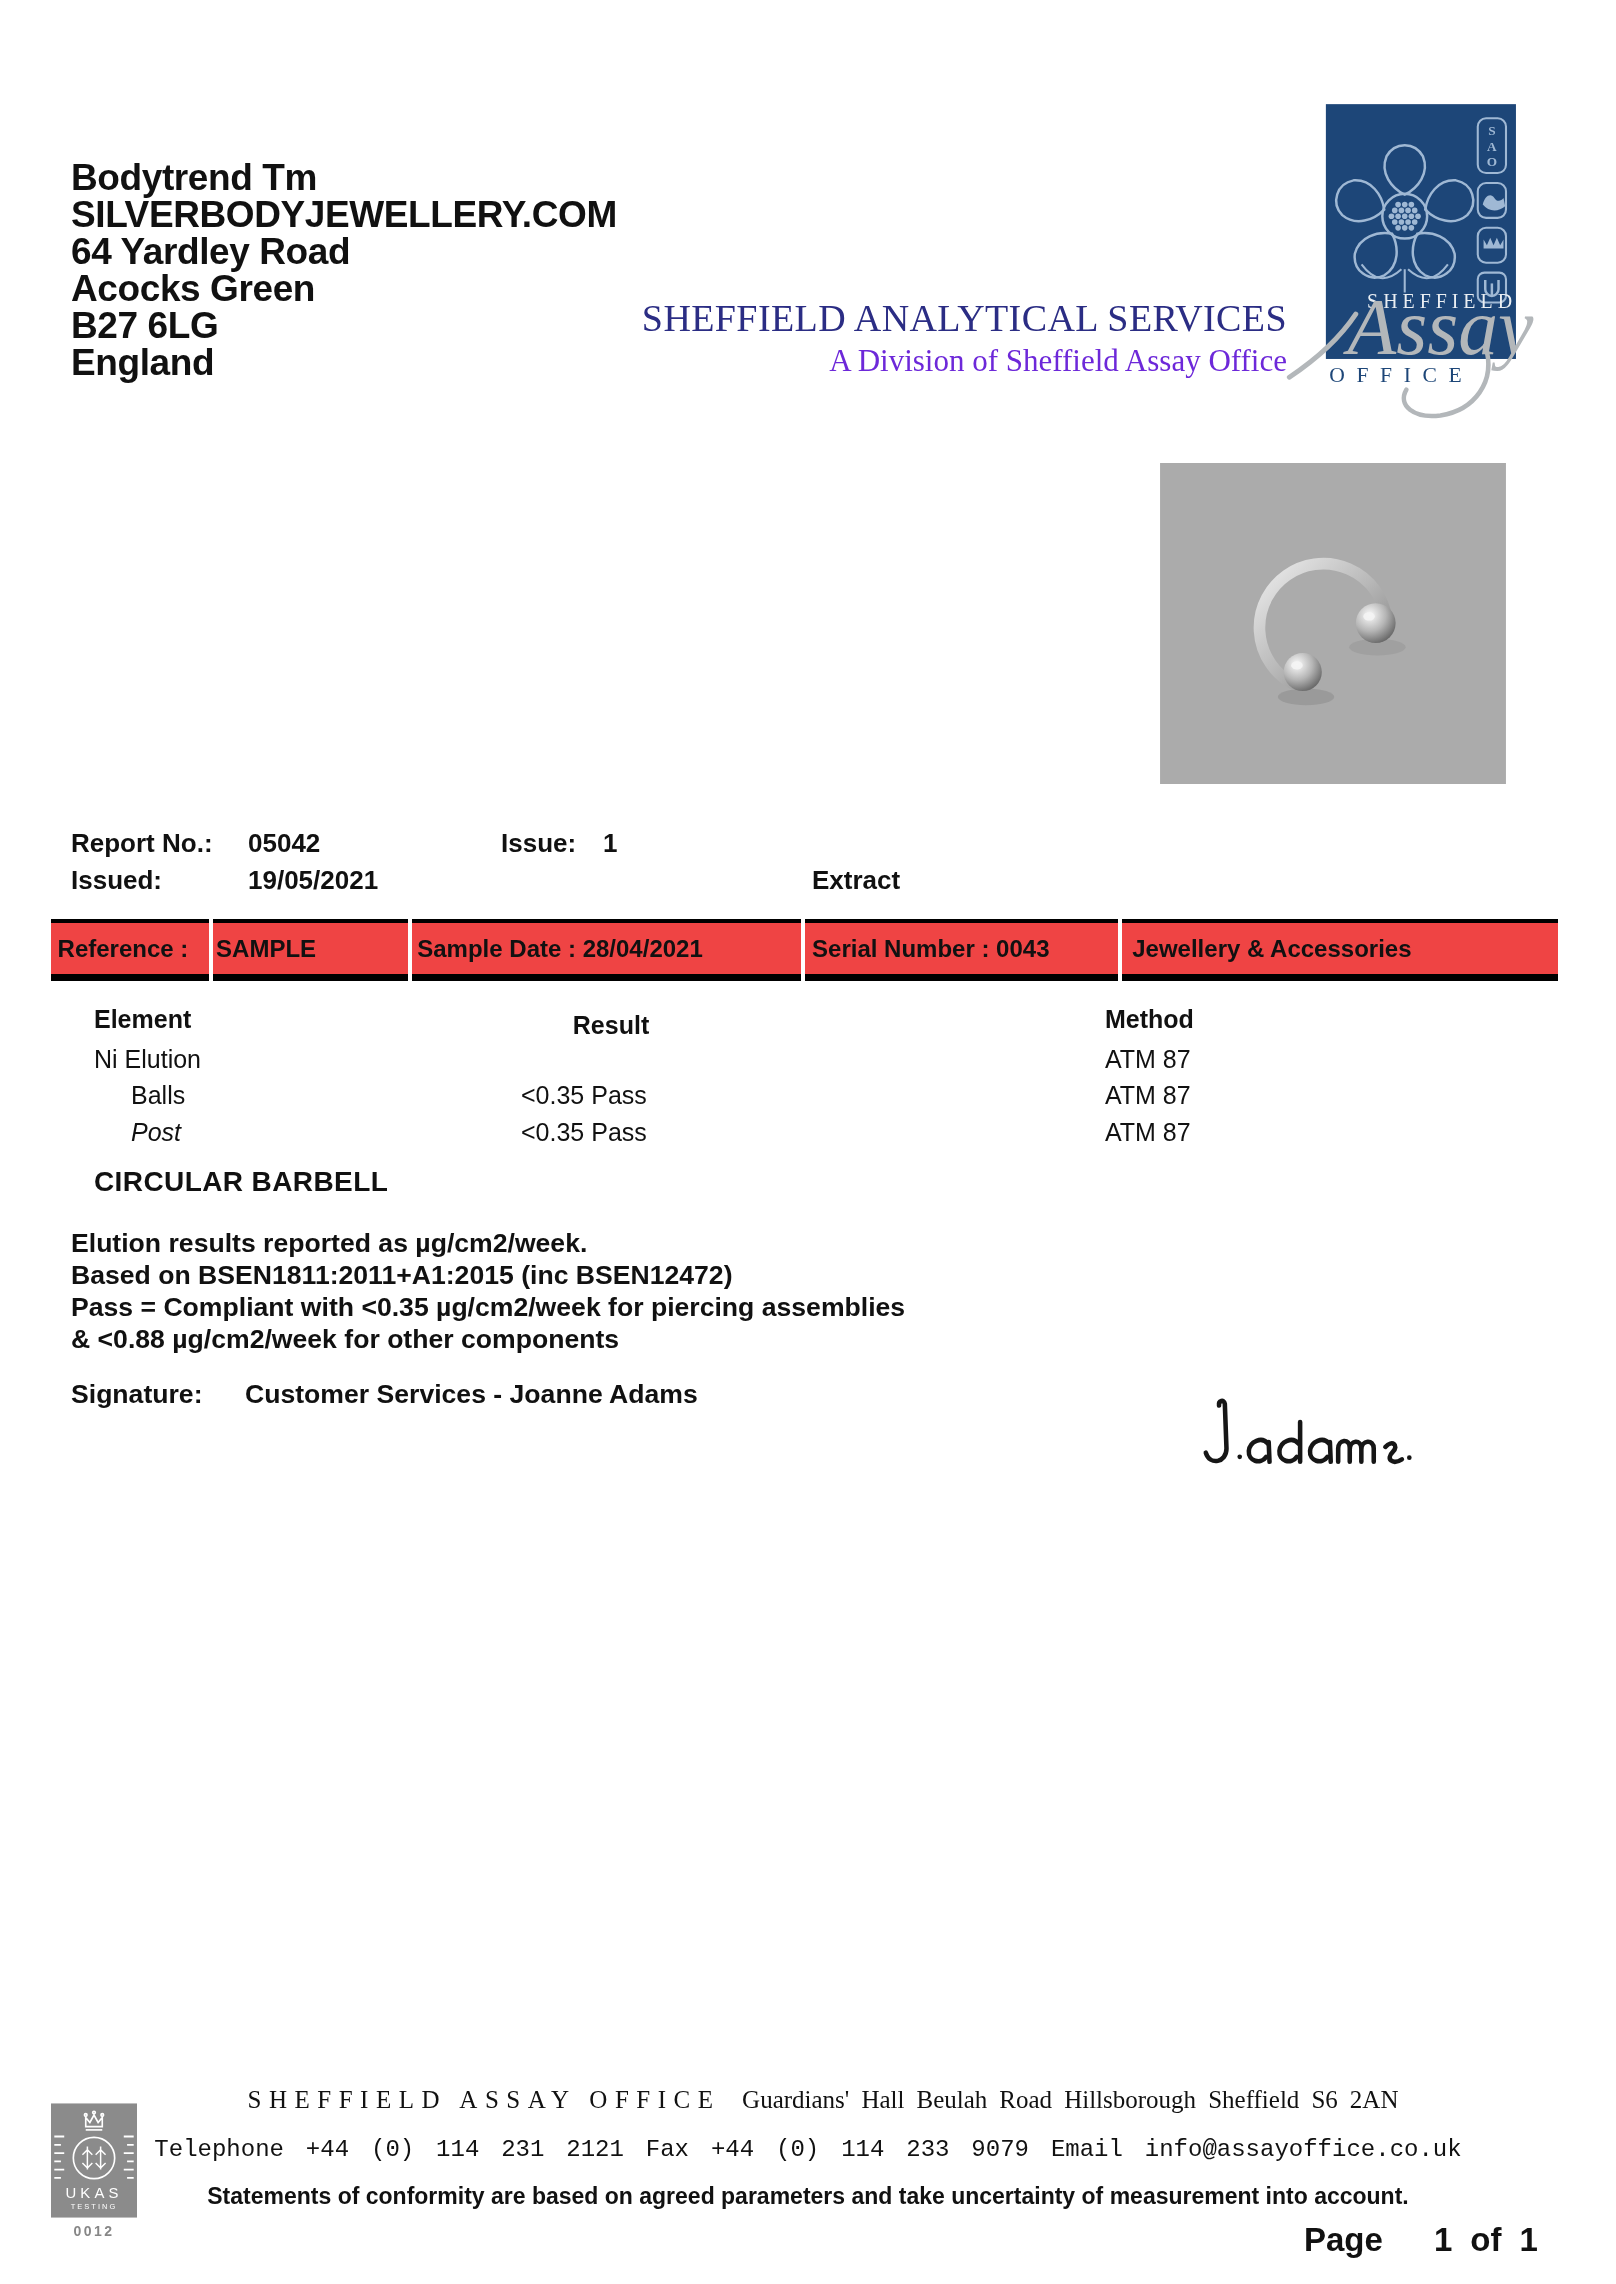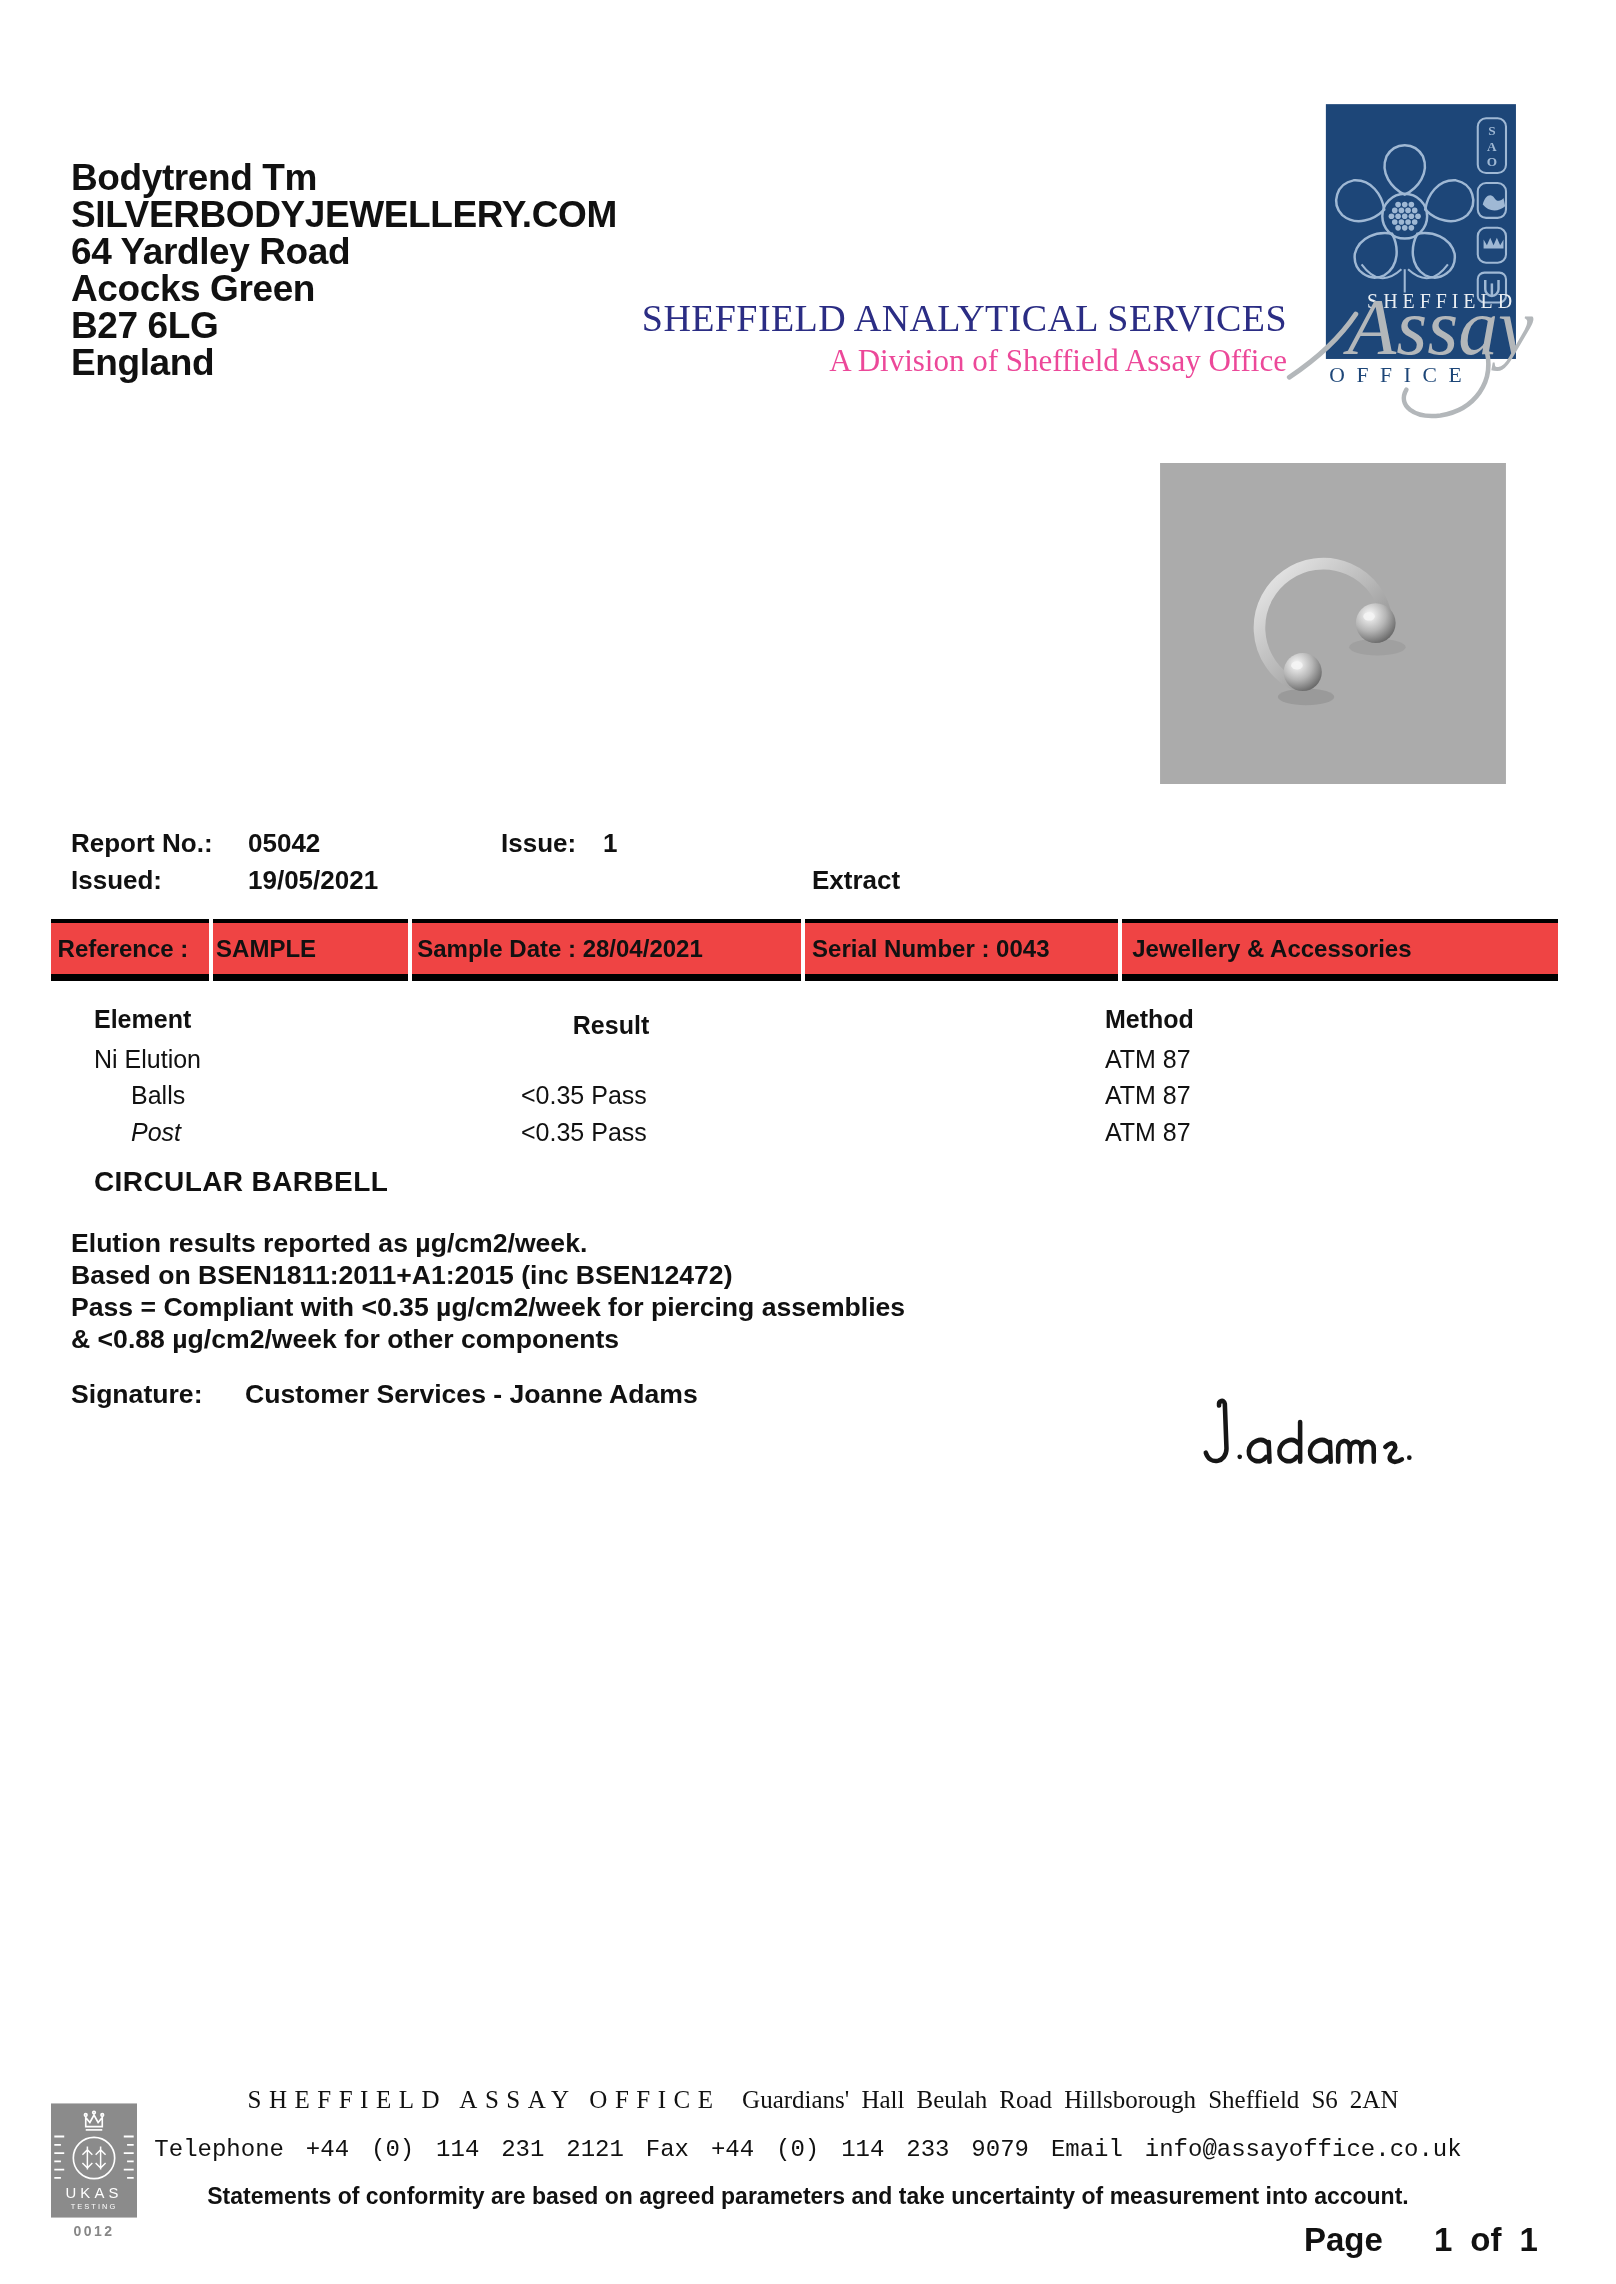--- a/index.html
+++ b/index.html
@@ -12,21 +12,21 @@
     overflow:hidden;
   }
   .abs{position:absolute;}
 
   
   .sender{left:71px;top:159px;font-size:37px;font-weight:bold;line-height:37px;letter-spacing:-0.4px;}
 
   
   .org{left:498px;top:296px;width:789px;text-align:right;font-family:"Liberation Serif", serif;}
   .org-title{font-size:38px;color:#2b2d84;letter-spacing:0.4px;}
-  .org-sub{font-size:31px;color:#ec4899;margin-top:3.3px;}
+  .org-sub{font-size:31px;color:#6d28d9;margin-top:3.3px;}
 
   
   .meta{font-size:26px;font-weight:bold;}
 
   
   .refbar{left:51px;top:919px;width:1507px;display:flex;gap:4.2px;}
   .refcell{
     background:#ef4444;
     border-top:4.2px solid #000;
     border-bottom:7.5px solid #000;

